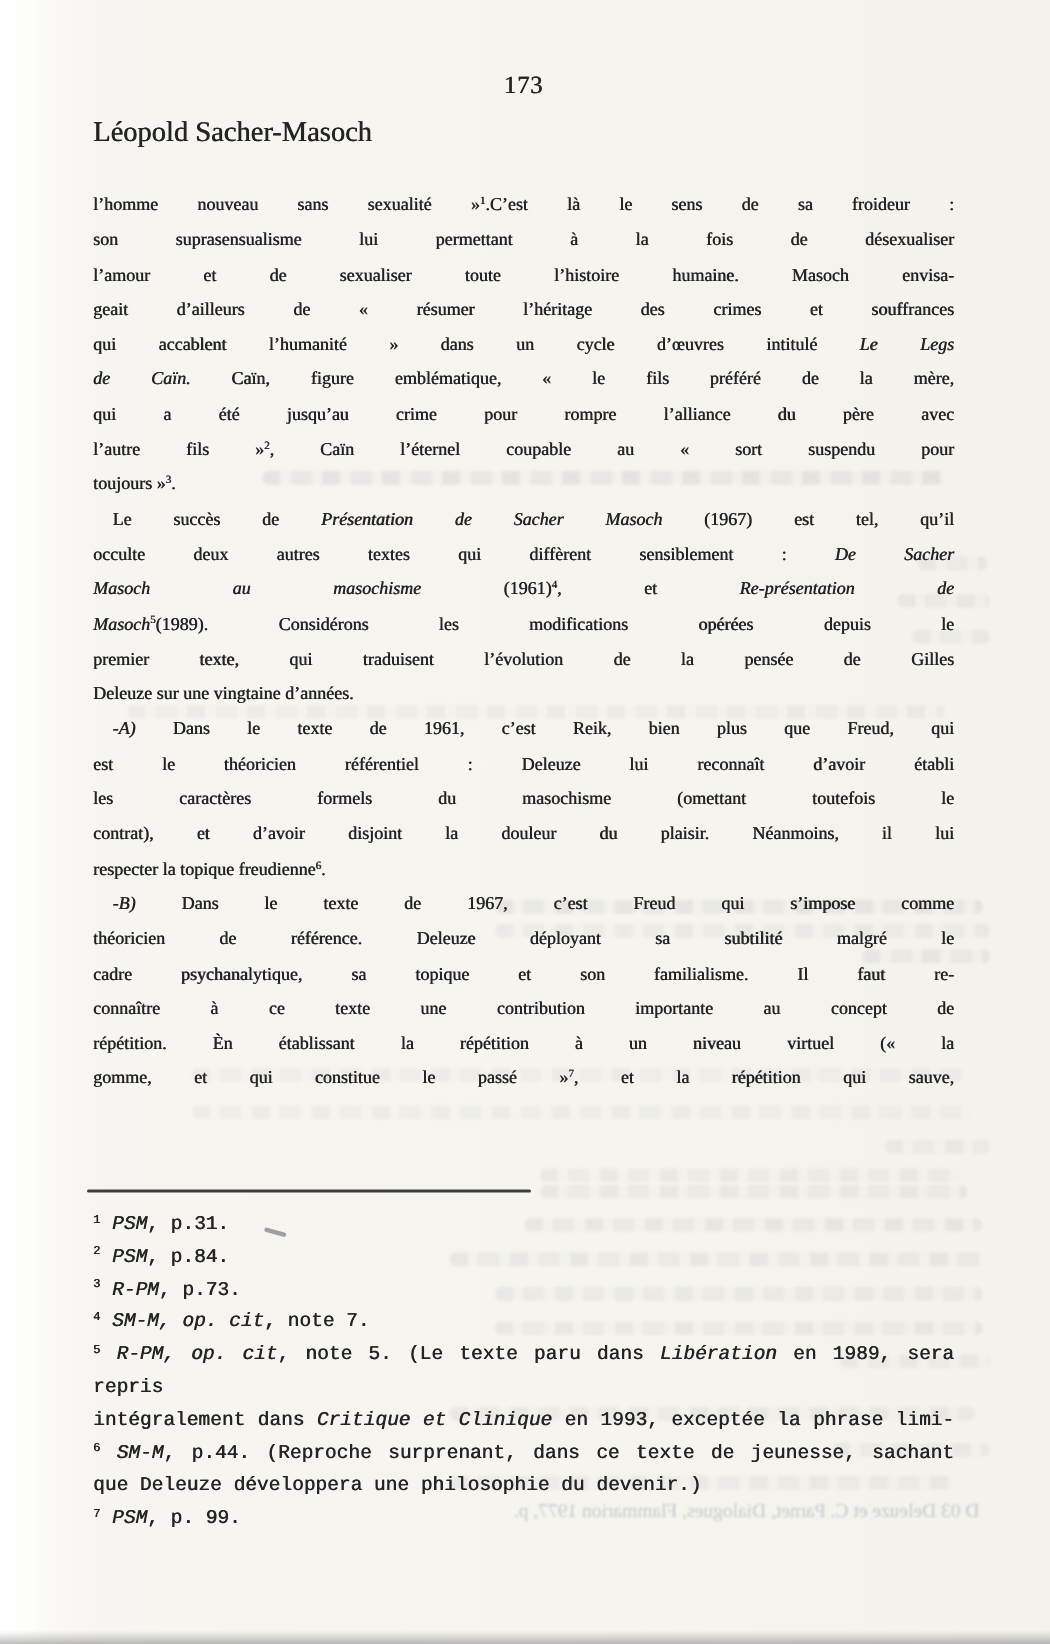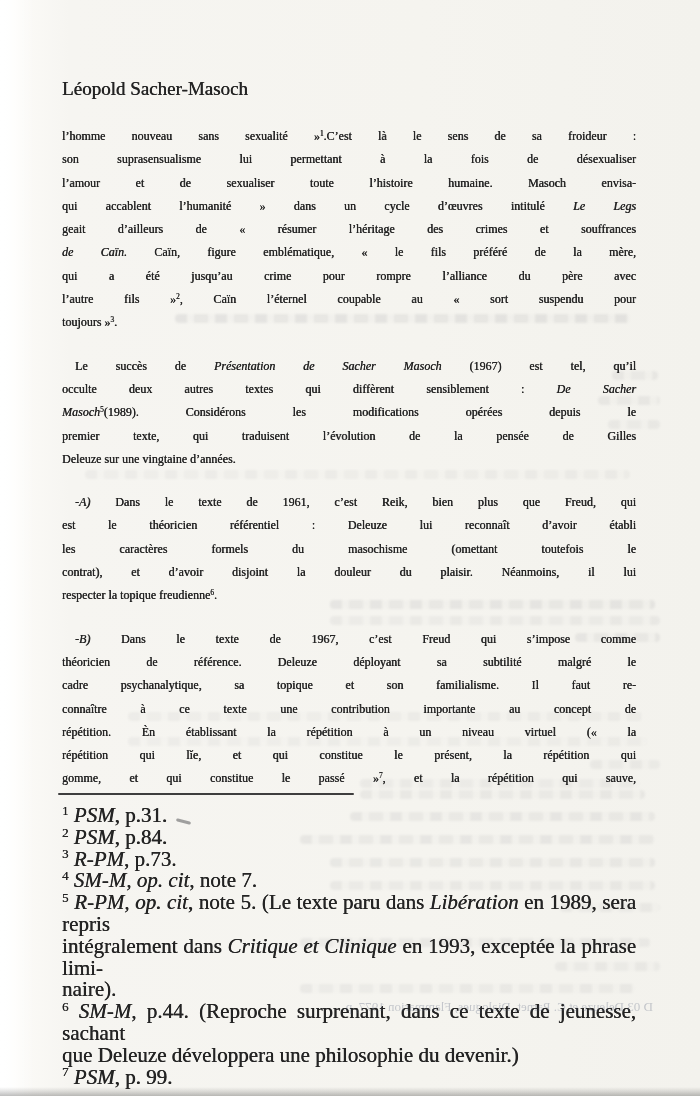--- a/index.html
+++ b/index.html
@@ -7,25 +7,25 @@
     position:relative;width:700px;height:1096px;overflow:hidden;
     background:linear-gradient(90deg,#ffffff 0%,#fbfaf7 3%,#f6f5f1 10%,#f5f4ef 60%,#f3f2ed 100%);
     font-family:"Liberation Serif","DejaVu Serif",serif;color:#242424;
   }
   .inked{text-shadow:0.35px 0 0 currentColor;}
   .pagenum{position:absolute;top:47px;left:62px;width:574px;text-align:center;font-size:16.5px;letter-spacing:.5px;}
   .header{position:absolute;top:78px;left:62px;width:574px;text-align:left;font-size:19px;}
   .body-text{position:absolute;top:125px;left:62px;width:574px;font-size:12px;line-height:23.3px;}
   .line{text-align:justify;text-align-last:justify;}
   .line.last{text-align-last:left;}
-  .line.indent{text-indent:13px;margin-top:20px;}
+  .line.indent{text-indent:13px;}
   sup{font-size:62%;line-height:0;position:relative;top:-0.55em;vertical-align:baseline;}
   em{font-style:italic;}
   .rule{position:absolute;top:793px;left:58px;width:296px;height:2px;background:#3e3e3e;border-radius:1px;}
-  .footnotes{position:absolute;top:805px;left:62px;width:574px;font-size:21px;line-height:21.8px;}
+  .footnotes{position:absolute;top:805px;left:62px;width:574px;font-size:13px;line-height:21.8px;font-family:Liberation Mono, monospace;}
   .fline{text-align:justify;text-align-last:justify;}
   .fline.last{text-align-last:left;}
   .smudge{
     position:absolute;height:9px;border-radius:4px;filter:blur(1.2px);
     background:repeating-linear-gradient(90deg,
       rgba(96,96,104,.20) 0 12px, rgba(96,96,104,.04) 12px 19px,
       rgba(96,96,104,.16) 19px 33px, rgba(96,96,104,.04) 33px 40px);
   }
   .bleed-line{
     position:absolute;top:999px;left:148px;width:505px;font-size:13px;color:#55607a;
@@ -59,55 +59,56 @@
   <div class="smudge" style="top:790px;left:360px;width:285px;opacity:.40"></div>
   <div class="smudge" style="top:812px;left:350px;width:305px;opacity:.45"></div>
   <div class="smudge" style="top:835px;left:300px;width:355px;opacity:.45"></div>
   <div class="smudge" style="top:858px;left:330px;width:325px;opacity:.42"></div>
   <div class="smudge" style="top:881px;left:330px;width:325px;opacity:.40"></div>
   <div class="smudge" style="top:903px;left:560px;width:100px;opacity:.35"></div>
   <div class="smudge" style="top:938px;left:300px;width:350px;opacity:.40"></div>
   <div class="smudge" style="top:962px;left:555px;width:105px;opacity:.35"></div>
   <div class="smudge" style="top:984px;left:300px;width:335px;opacity:.38"></div>
 
+  <div class="pagenum inked">173</div>
   <div class="header inked">Léopold Sacher-Masoch</div>
 
   <div class="body-text inked">
       <div>
         <div class="line">l’homme nouveau sans sexualité »<sup>1</sup>.C’est là le sens de sa froideur :</div>
         <div class="line">son suprasensualisme lui permettant à la fois de désexualiser</div>
         <div class="line">l’amour et de sexualiser toute l’histoire humaine. Masoch envisa-</div>
+        <div class="line">geait d’ailleurs de « résumer l’héritage des crimes et souffrances</div>
         <div class="line">qui accablent l’humanité » dans un cycle d’œuvres intitulé <em>Le Legs</em></div>
-        <div class="line">geait d’ailleurs de « résumer l’héritage des crimes et souffrances</div>
         <div class="line"><em>de Caïn.</em> Caïn, figure emblématique, « le fils préféré de la mère,</div>
         <div class="line">qui a été jusqu’au crime pour rompre l’alliance du père avec</div>
         <div class="line">l’autre fils »<sup>2</sup>, Caïn l’éternel coupable au « sort suspendu pour</div>
         <div class="line last">toujours »<sup>3</sup>.</div>
       </div>
       <div>
         <div class="line indent">Le succès de <em>Présentation de Sacher Masoch</em> (1967) est tel, qu’il</div>
         <div class="line">occulte deux autres textes qui diffèrent sensiblement : <em>De Sacher</em></div>
+        <div class="line"><em>Masoch au masochisme</em> (1961)<sup>4</sup>, et <em>Re-présentation de</em></div>
         <div class="line"><em>Masoch</em><sup>5</sup>(1989). Considérons les modifications opérées depuis le</div>
         <div class="line">premier texte, qui traduisent l’évolution de la pensée de Gilles</div>
         <div class="line last">Deleuze sur une vingtaine d’années.</div>
       </div>
       <div>
         <div class="line indent"><em>-A)</em> Dans le texte de 1961, c’est Reik, bien plus que Freud, qui</div>
         <div class="line">est le théoricien référentiel : Deleuze lui reconnaît d’avoir établi</div>
         <div class="line">les caractères formels du masochisme (omettant toutefois le</div>
         <div class="line">contrat), et d’avoir disjoint la douleur du plaisir. Néanmoins, il lui</div>
         <div class="line last">respecter la topique freudienne<sup>6</sup>.</div>
       </div>
       <div>
         <div class="line indent"><em>-B)</em> Dans le texte de 1967, c’est Freud qui s’impose comme</div>
         <div class="line">théoricien de référence. Deleuze déployant sa subtilité malgré le</div>
         <div class="line">cadre psychanalytique, sa topique et son familialisme. Il faut re-</div>
         <div class="line">connaître à ce texte une contribution importante au concept de</div>
         <div class="line">répétition. Èn établissant la répétition à un niveau virtuel (« la</div>
-        <div class="line">répétition qui lǐe, et qui constitue le présent, la répétition qui</div>
         <div class="line">gomme, et qui constitue le passé »<sup>7</sup>, et la répétition qui sauve,</div>
       </div>
     </div>
 
   <div class="rule"></div>
   <div class="tick"></div>
 
   <div class="footnotes inked">
       <div>
         <div class="fline last"><sup>1</sup> <em>PSM</em>, p.31.</div>
@@ -117,21 +118,20 @@
       </div>
       <div>
         <div class="fline last"><sup>3</sup> <em>R-PM</em>, p.73.</div>
       </div>
       <div>
         <div class="fline last"><sup>4</sup> <em>SM-M, op. cit</em>, note 7.</div>
       </div>
       <div>
         <div class="fline"><sup>5</sup> <em>R-PM, op. cit</em>, note 5. (Le texte paru dans <em>Libération</em> en 1989, sera repris</div>
         <div class="fline">intégralement dans <em>Critique et Clinique</em> en 1993, exceptée la phrase limi-</div>
-        <div class="fline last">naire).</div>
       </div>
       <div>
         <div class="fline"><sup>6</sup> <em>SM-M</em>, p.44. (Reproche surprenant, dans ce texte de jeunesse, sachant</div>
         <div class="fline last">que Deleuze développera une philosophie du devenir.)</div>
       </div>
       <div>
         <div class="fline last"><sup>7</sup> <em>PSM</em>, p. 99.</div>
       </div>
     </div>
 

